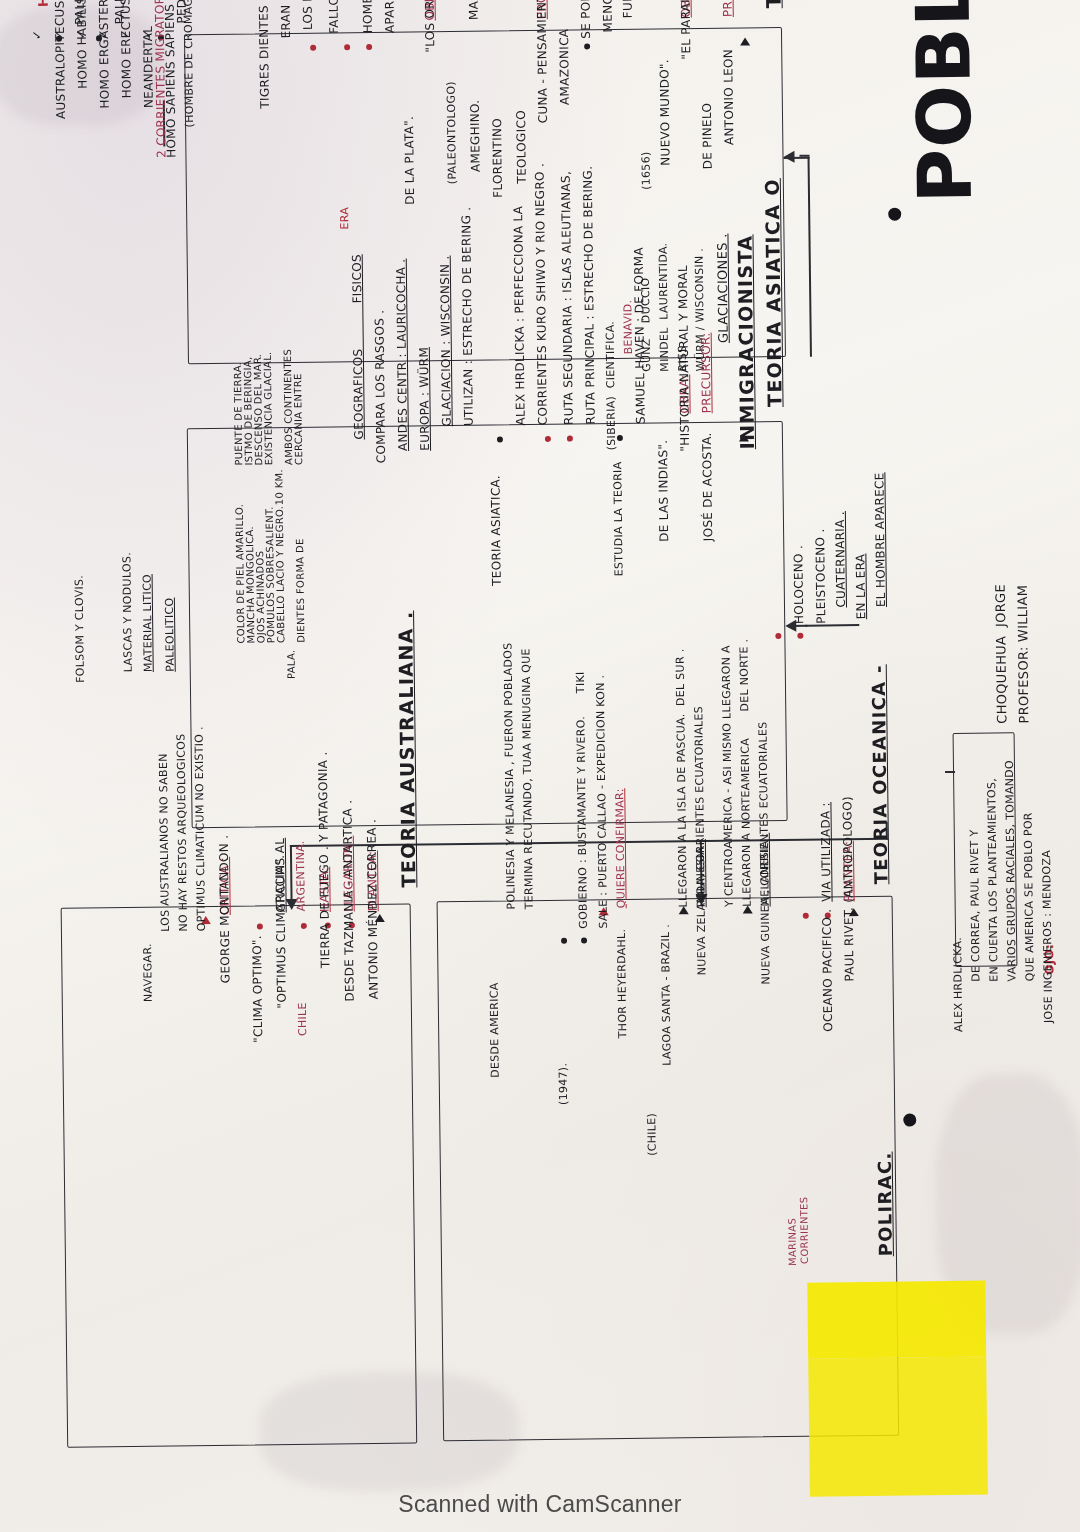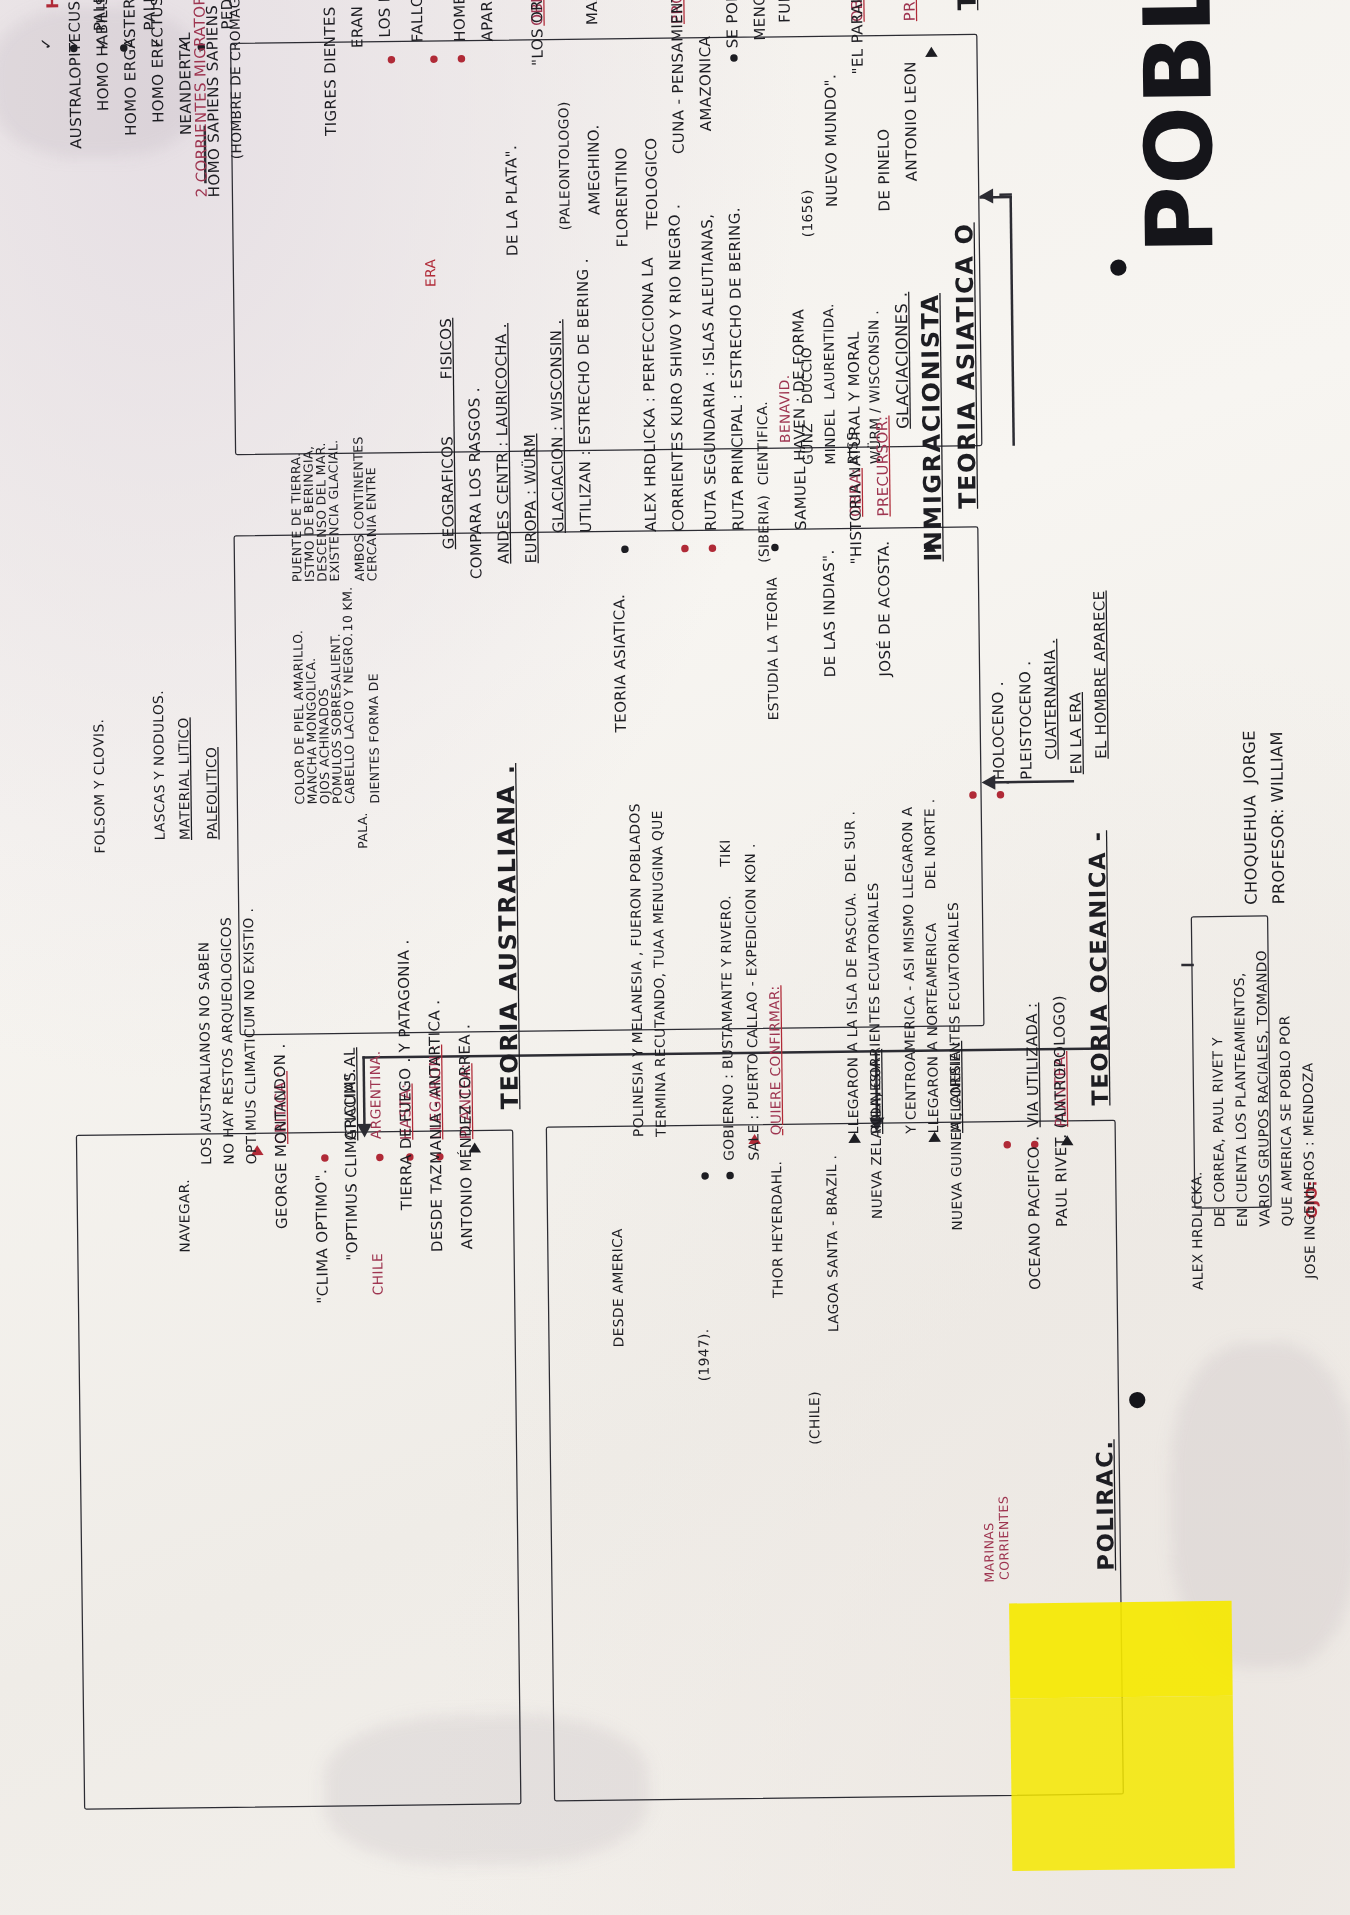--- a/index.html
+++ b/index.html
@@ -644,13 +644,16 @@
     </div>
     <div class="hw rot90 blk" style="left:954px; top:1010px; font-size:11px;">
       <span>DE CORREA, PAUL RIVET Y</span>
     </div>
     <div class="hw rot90 blk" style="left:936px; top:1060px; font-size:11px;">
       <span>ALEX HRDLICKA.</span>
     </div>
 
   </div>
 
+  <div id="watermark">
+    <span>Scanned with CamScanner</span>
+  </div>
 </div>
 
 </body></html>

